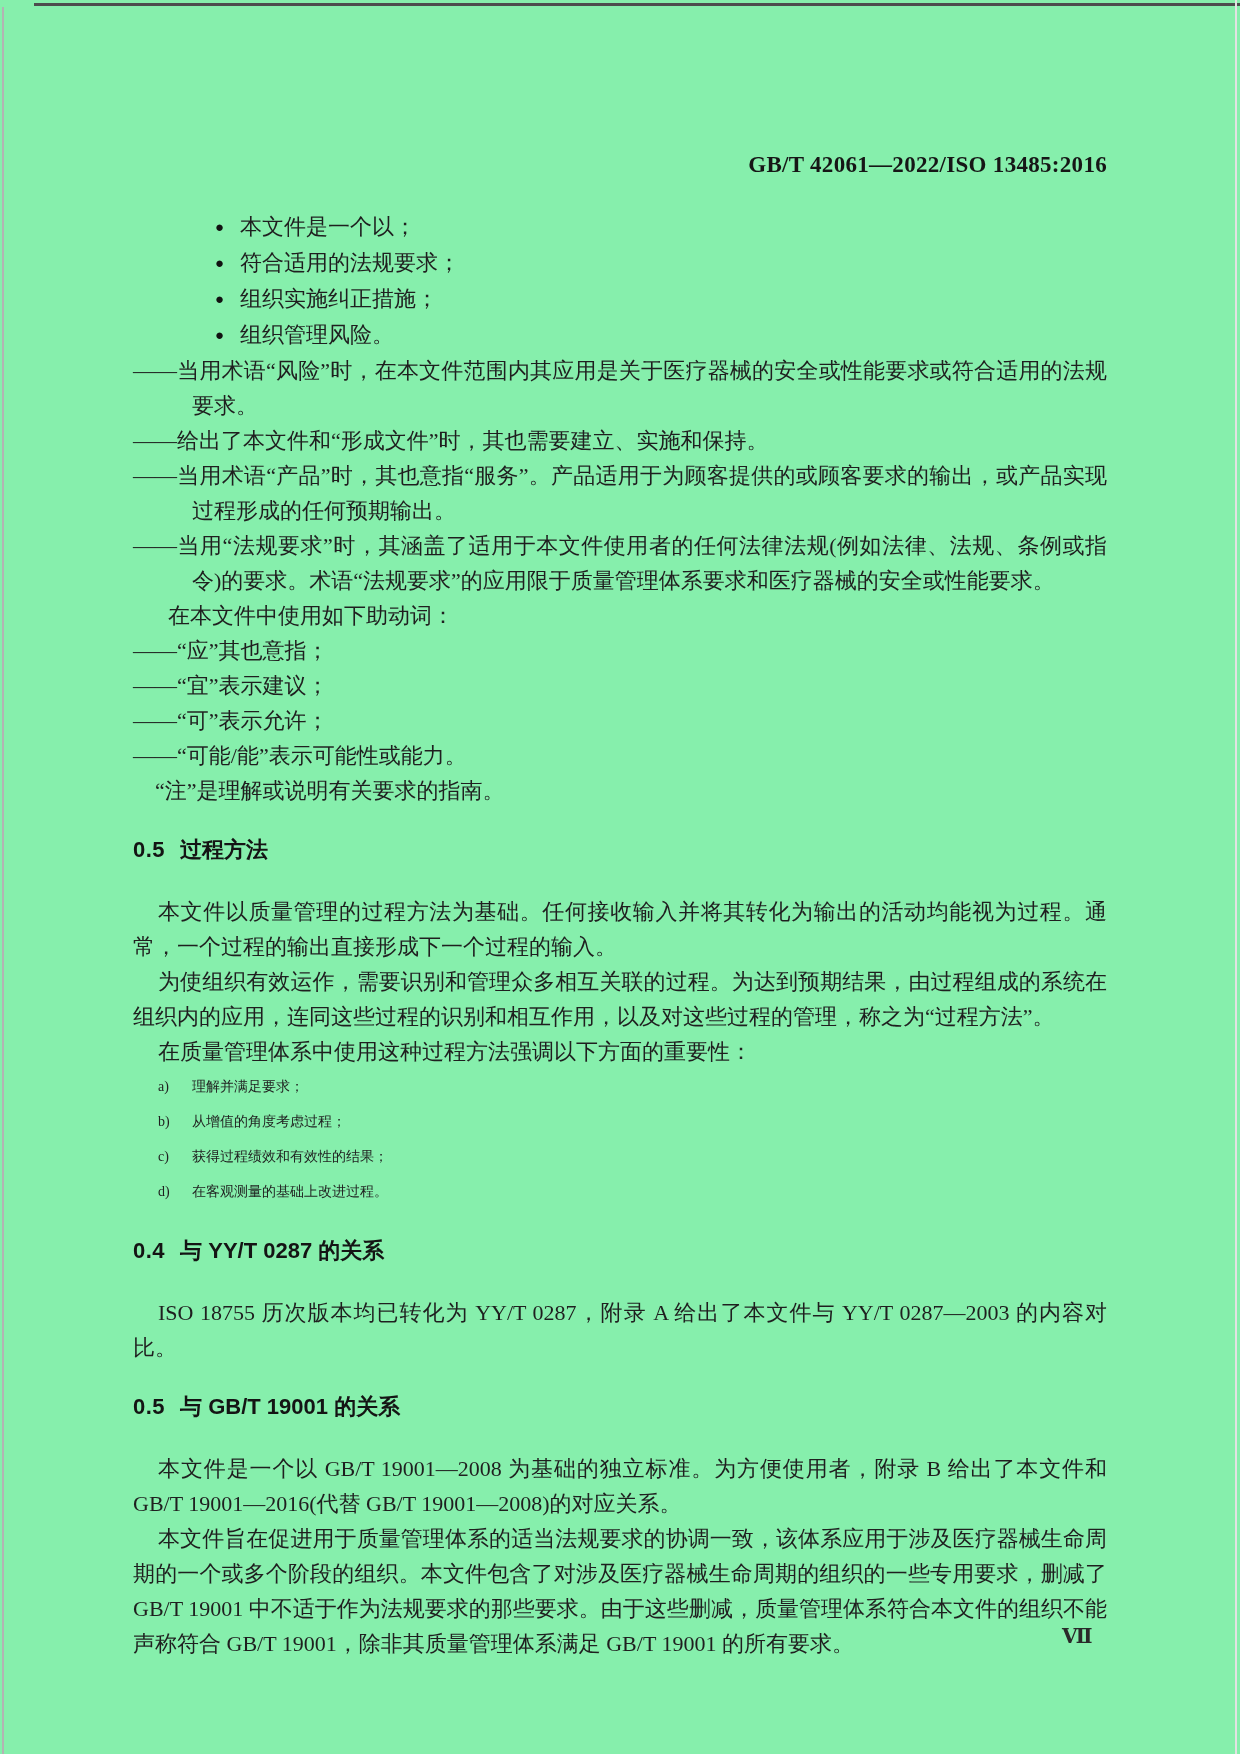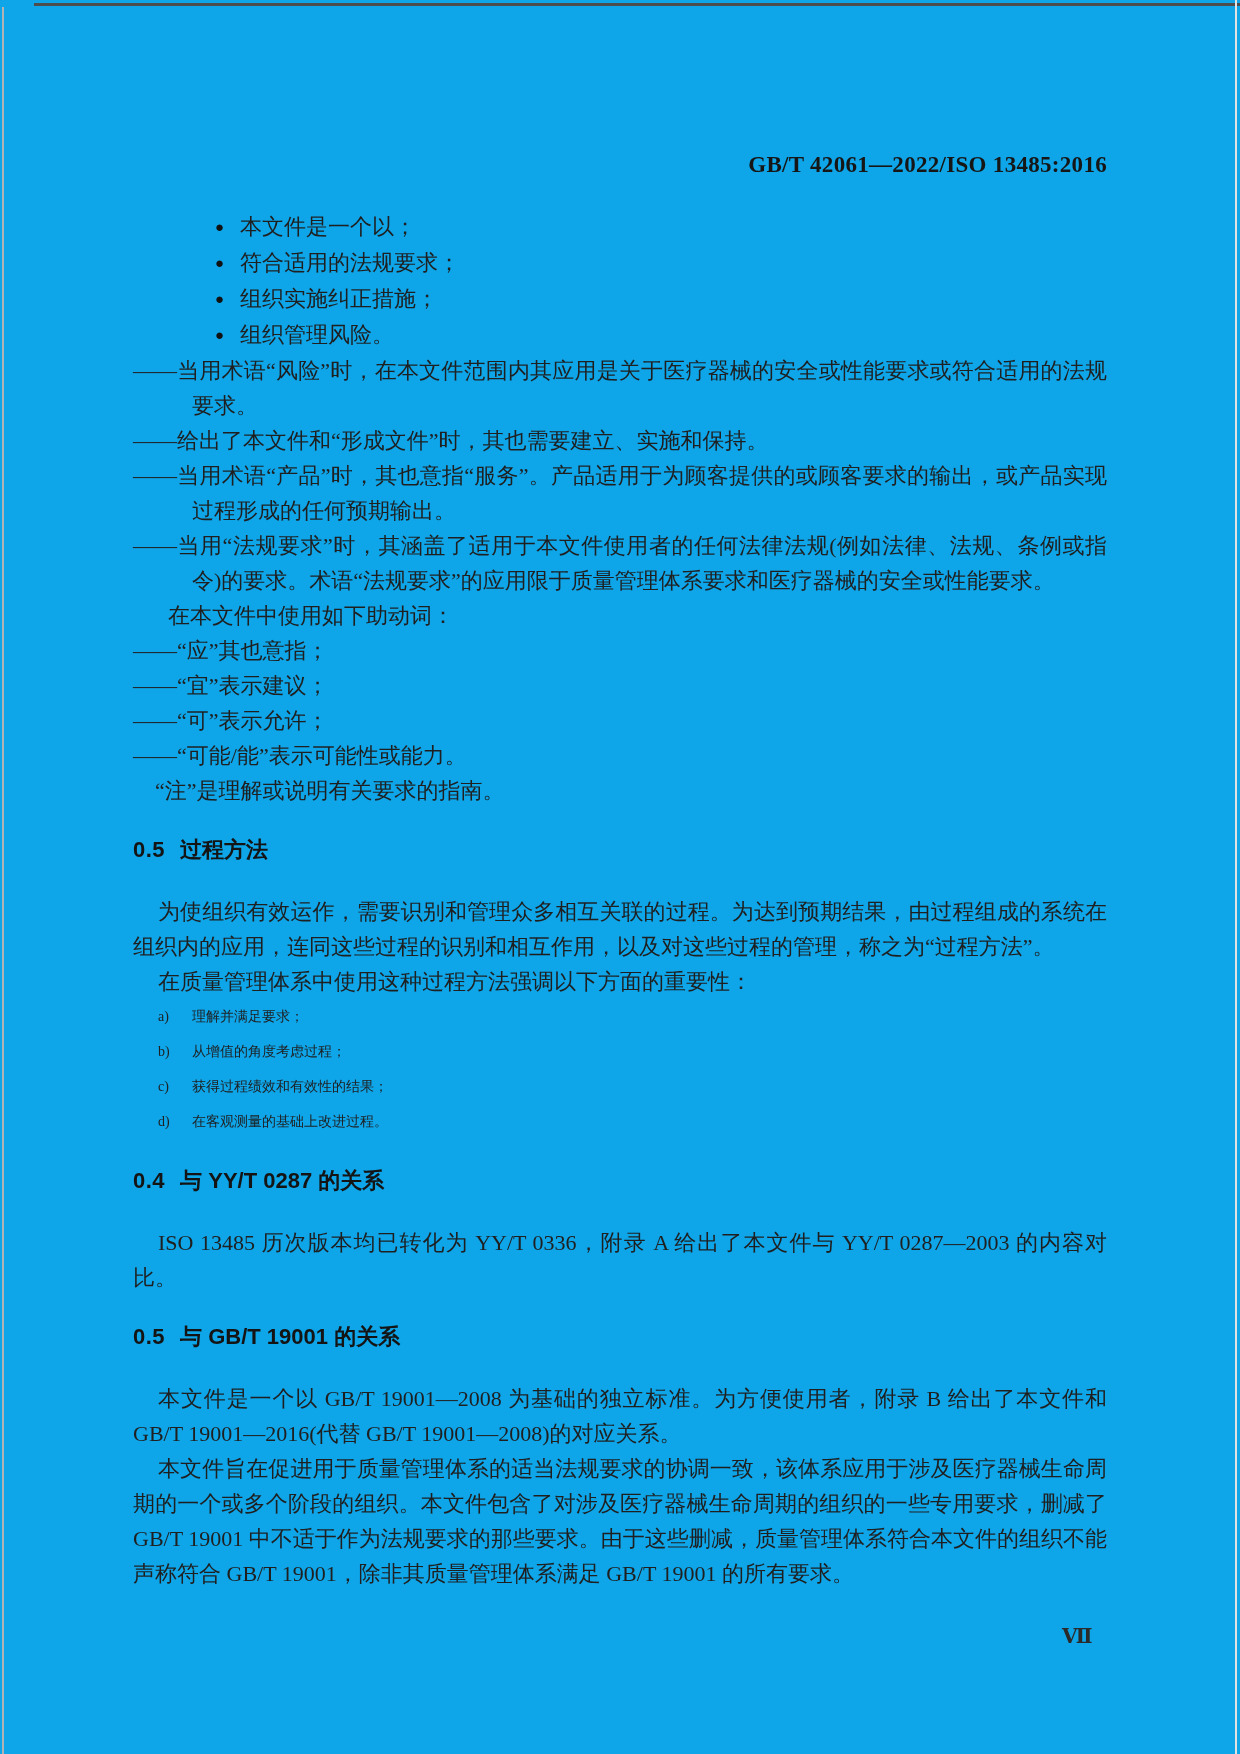--- a/index.html
+++ b/index.html
@@ -1,20 +1,20 @@
 <!DOCTYPE html>
 <html><head>
 <meta charset="utf-8">
 <style>
   html, body { margin: 0; padding: 0; background: #ffffff; }
   .page {
     position: relative;
     width: 1240px;
     height: 1754px;
-    background: #0ea5e9;
+    background: #86efac;
     overflow: hidden;
     box-sizing: border-box;
     font-family: "Liberation Serif", "DejaVu Serif", serif;
     color: #1f1f1f;
   }
   
   .scan-top    { position: absolute; top: 3px; left: 34px; right: 0; height: 3px; background: #4d4d4d; }
   .scan-left   { position: absolute; top: 7px; bottom: 0; left: 2px; width: 2px; background: #b3b3b3; }
   .scan-right  { position: absolute; top: 0; bottom: 0; right: 3px; width: 2px; background: #e2e2e2; }
 
@@ -111,40 +111,41 @@
       <div class="lead-in">在本文件中使用如下助动词：</div>
       <div class="dash-item">——“应”其也意指；</div>
       <div class="dash-item">——“宜”表示建议；</div>
       <div class="dash-item">——“可”表示允许；</div>
       <div class="dash-item">——“可能/能”表示可能性或能力。</div>
       <div class="note-line">“注”是理解或说明有关要求的指南。</div>
 
       <h2 class="section-heading">
         <span class="sec-num">0.5</span><span>过程方法</span>
       </h2>
+      <p class="para">本文件以质量管理的过程方法为基础。任何接收输入并将其转化为输出的活动均能视为过程。通常，一个过程的输出直接形成下一个过程的输入。</p>
       <p class="para">为使组织有效运作，需要识别和管理众多相互关联的过程。为达到预期结果，由过程组成的系统在组织内的应用，连同这些过程的识别和相互作用，以及对这些过程的管理，称之为“过程方法”。</p>
       <p class="para">在质量管理体系中使用这种过程方法强调以下方面的重要性：</p>
 
       <div class="alpha-item">
         <span class="alpha-label">a)</span><span>理解并满足要求；</span>
       </div>
       <div class="alpha-item">
         <span class="alpha-label">b)</span><span>从增值的角度考虑过程；</span>
       </div>
       <div class="alpha-item">
         <span class="alpha-label">c)</span><span>获得过程绩效和有效性的结果；</span>
       </div>
       <div class="alpha-item">
         <span class="alpha-label">d)</span><span>在客观测量的基础上改进过程。</span>
       </div>
 
       <h2 class="section-heading">
         <span class="sec-num">0.4</span><span>与 YY/T 0287 的关系</span>
       </h2>
-      <p class="para">ISO 13485 历次版本均已转化为 YY/T 0336，附录 A 给出了本文件与 YY/T 0287—2003 的内容对比。</p>
+      <p class="para">ISO 18755 历次版本均已转化为 YY/T 0287，附录 A 给出了本文件与 YY/T 0287—2003 的内容对比。</p>
 
       <h2 class="section-heading">
         <span class="sec-num">0.5</span><span>与 GB/T 19001 的关系</span>
       </h2>
       <p class="para">本文件是一个以 GB/T 19001—2008 为基础的独立标准。为方便使用者，附录 B 给出了本文件和 GB/T 19001—2016(代替 GB/T 19001—2008)的对应关系。</p>
       <p class="para">本文件旨在促进用于质量管理体系的适当法规要求的协调一致，该体系应用于涉及医疗器械生命周期的一个或多个阶段的组织。本文件包含了对涉及医疗器械生命周期的组织的一些专用要求，删减了 GB/T 19001 中不适于作为法规要求的那些要求。由于这些删减，质量管理体系符合本文件的组织不能声称符合 GB/T 19001，除非其质量管理体系满足 GB/T 19001 的所有要求。</p>
 
     </div>
   </div>
 

